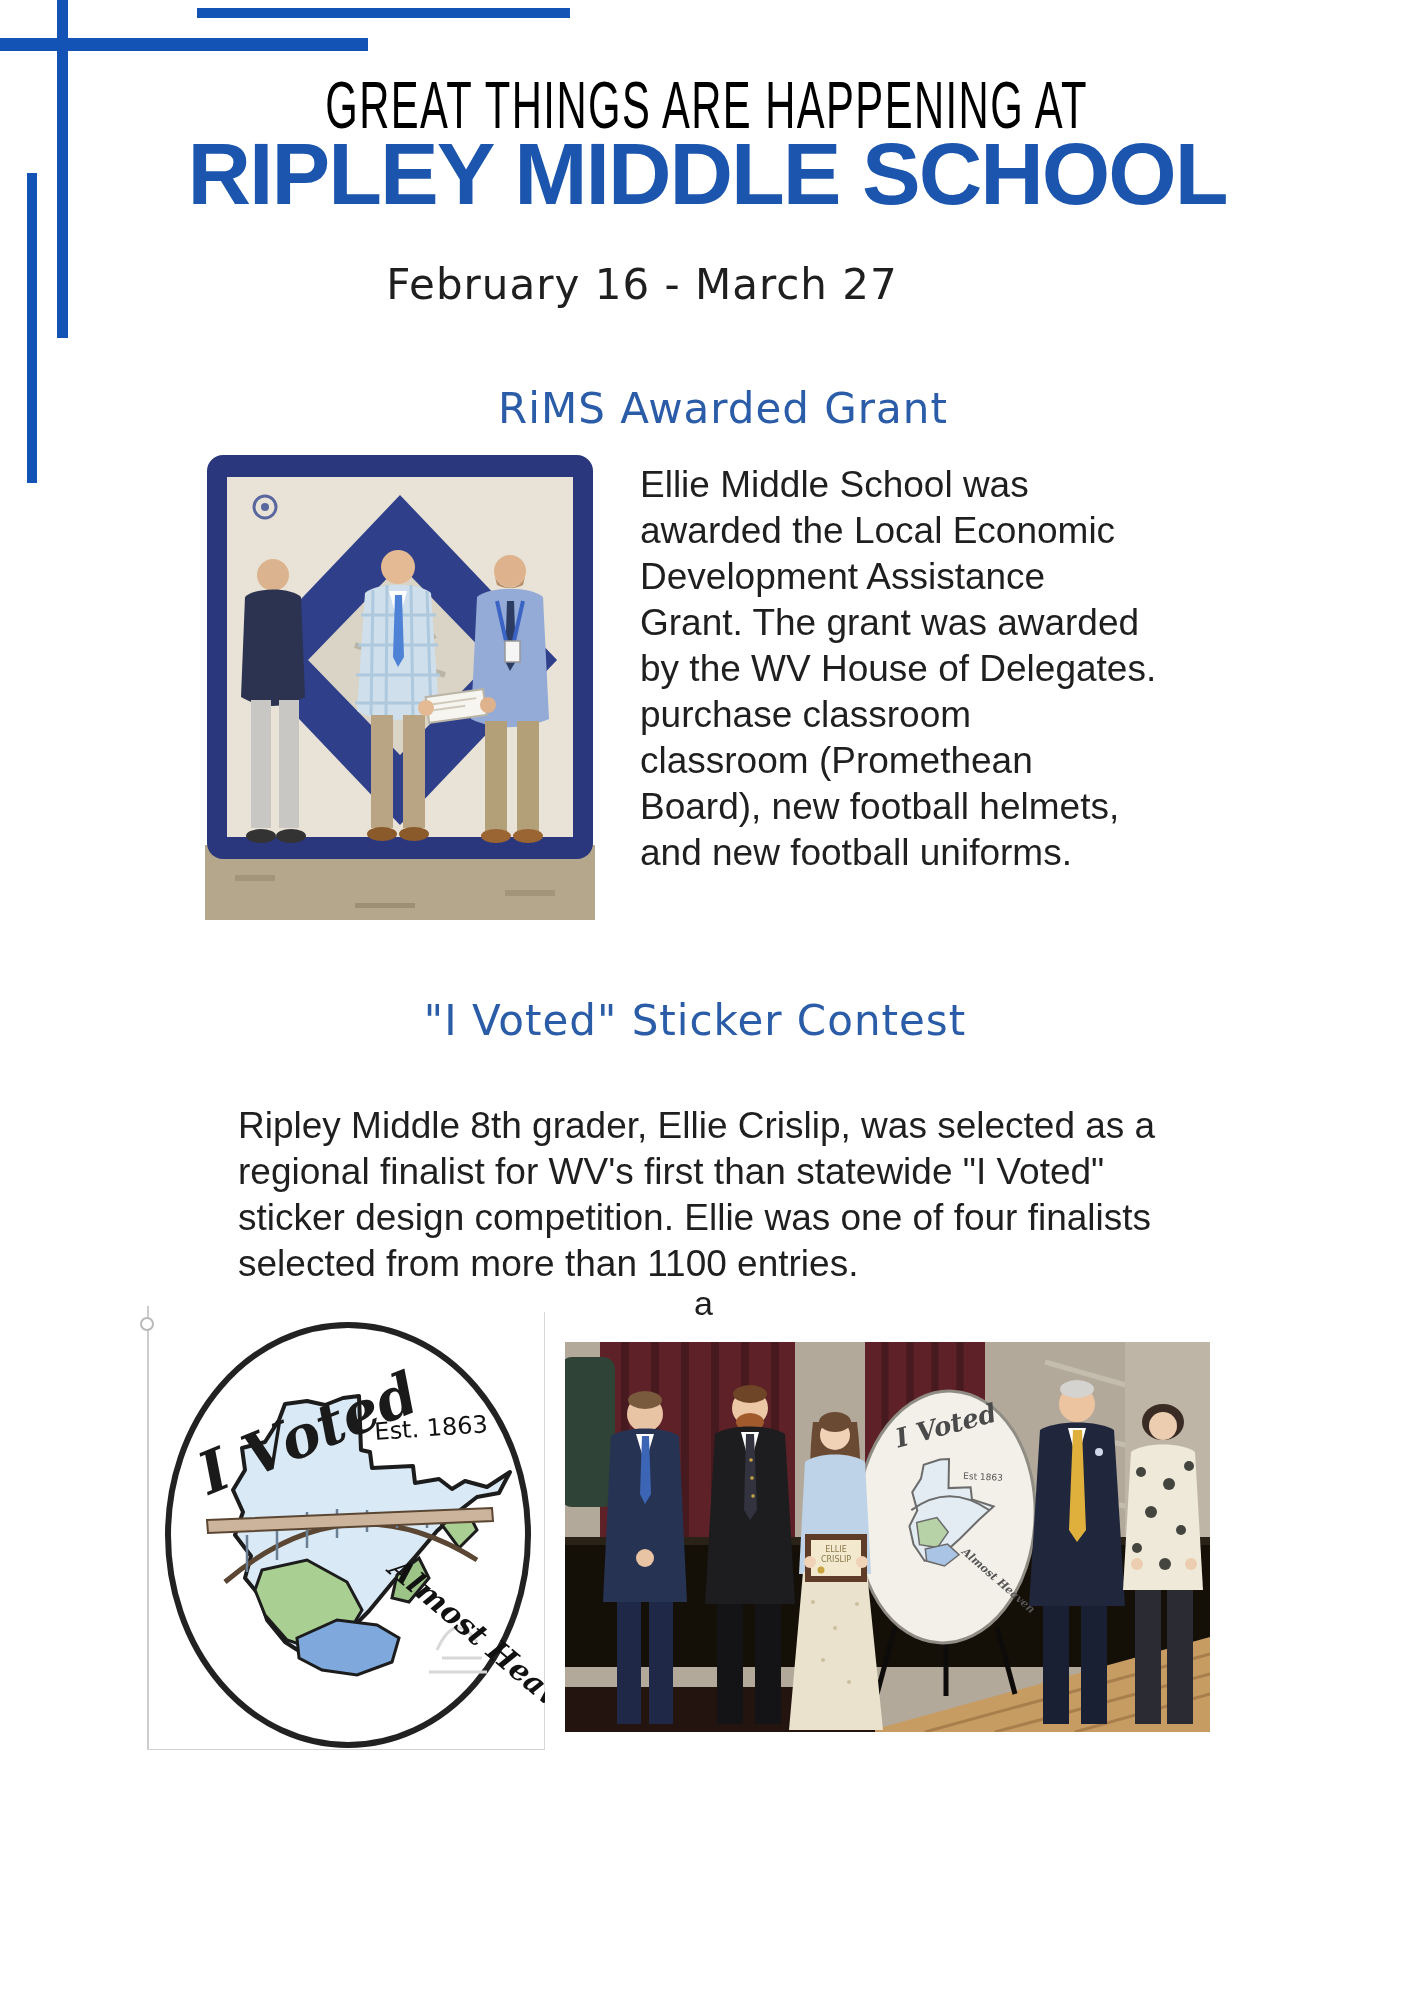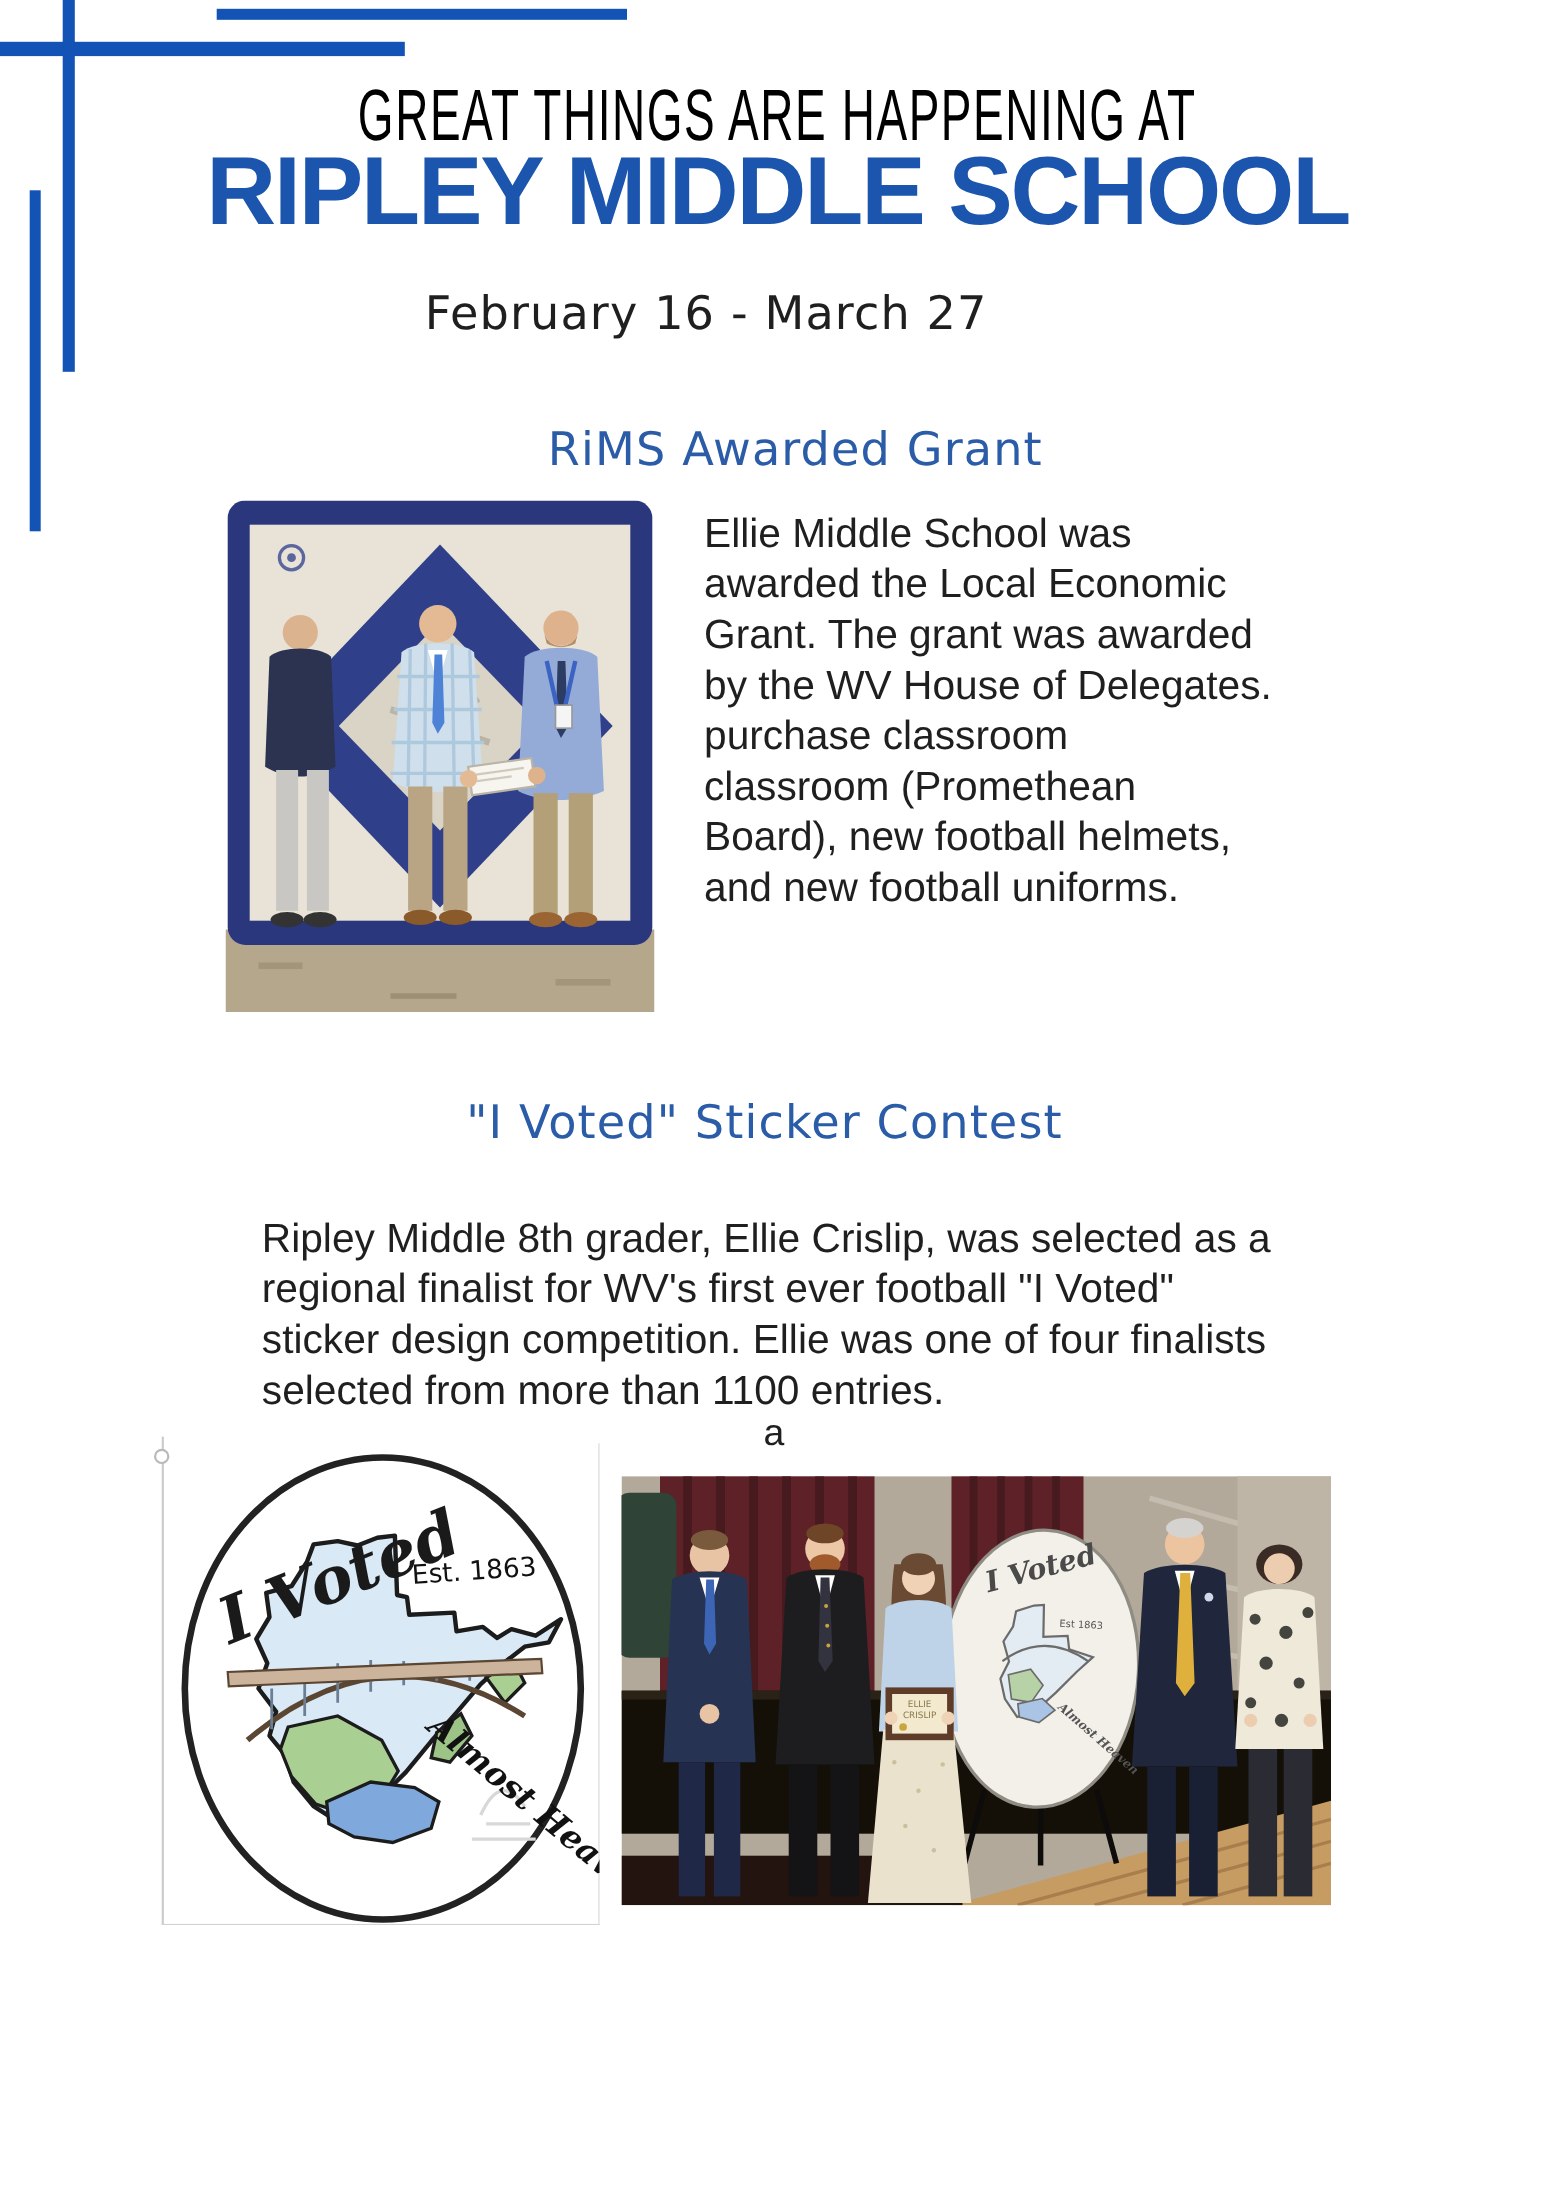--- a/index.html
+++ b/index.html
@@ -116,32 +116,33 @@
         <path d="M228,246 L272,246 M228,252 L260,252" stroke="#cfcabb" stroke-width="2"></path>
       </g>
       <circle cx="221" cy="253" r="8" fill="#e3ba94"></circle>
       <circle cx="283" cy="250" r="8" fill="#ddb28c"></circle>
     </svg>
   </div>
 
   <div class="abs body-text para1">
       <div>Ellie Middle School was</div>
       <div>awarded the Local Economic</div>
+      <div>Development Assistance</div>
       <div>Grant. The grant was awarded</div>
       <div>by the WV House of Delegates.</div>
       <div>purchase classroom</div>
       <div>classroom (Promethean</div>
       <div>Board), new football helmets,</div>
       <div>and new football uniforms.</div>
     </div>
 
   <div class="abs sec-heading h-sticker">"I Voted" Sticker Contest</div>
   <div class="abs body-text para2">
       <div>Ripley Middle 8th grader, Ellie Crislip, was selected as a</div>
-      <div>regional finalist for WV's first ever football "I Voted"</div>
+      <div>regional finalist for WV's first than statewide "I Voted"</div>
       <div>sticker design competition. Ellie was one of four finalists</div>
       <div>selected from more than 1100 entries.</div>
     </div>
   <div class="abs stray-a">a</div>
 
   <div class="abs sel-line sel-left"></div>
   <div class="abs sel-right"></div>
   <div class="abs sel-bottom"></div>
   <div class="abs sel-handle"></div>
 

